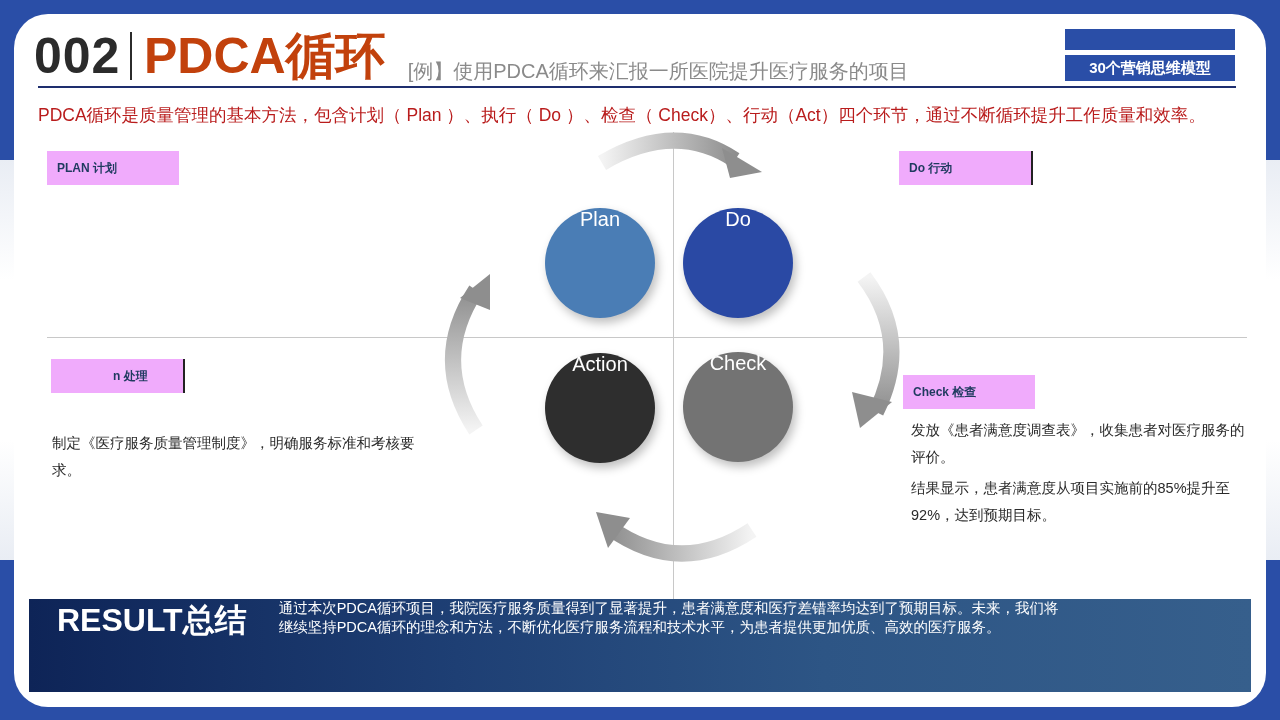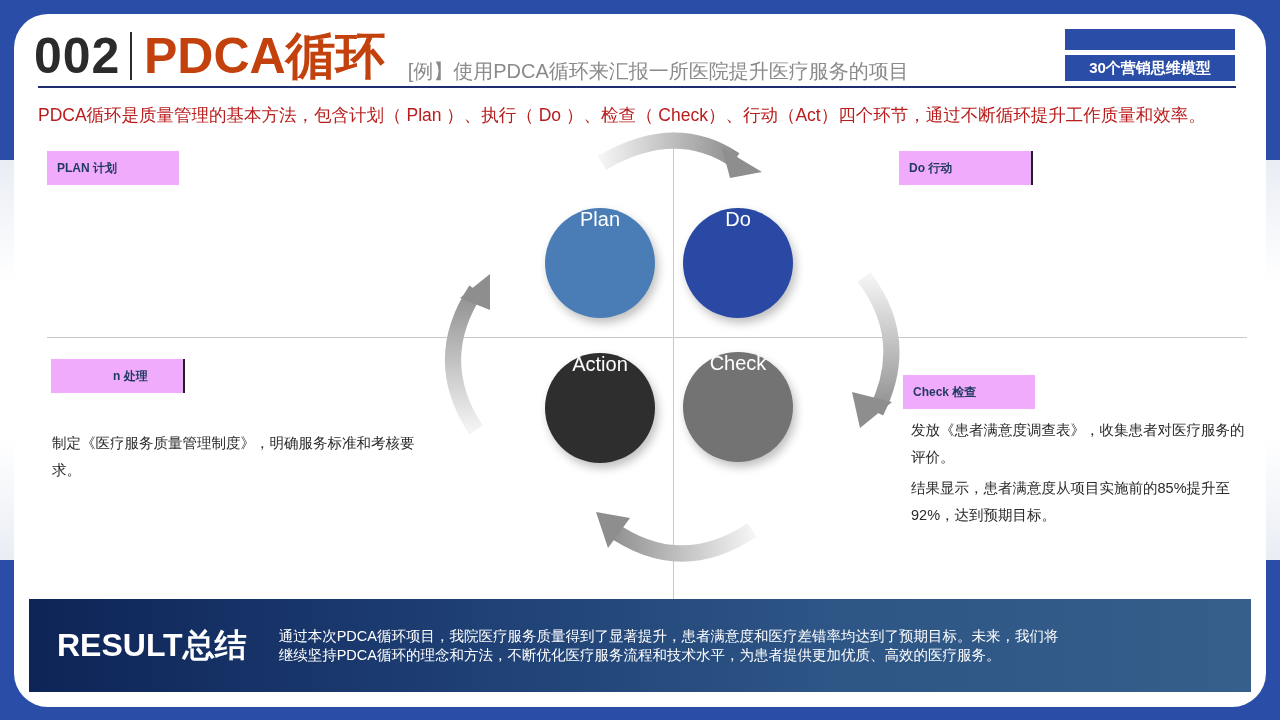--- a/index.html
+++ b/index.html
@@ -51,21 +51,21 @@
   .circle {
     position: absolute; width: 110px; height: 110px; border-radius: 50%;
     color: #fff; font-size: 20px; display: flex; justify-content: center;
     box-shadow: 3px 5px 10px rgba(0,0,0,0.25);
   }
   .arrows { position: absolute; left: 416px; top: 116px; width: 480px; height: 460px; }
 
   .result {
     position: absolute; left: 15px; top: 585px; width: 1222px; height: 93px;
     background: linear-gradient(90deg, #0e2457 0%, #1e3f74 35%, #2d5585 65%, #365f8c 100%);
-    display: flex; align-items: center;
+    display: flex; align-items: flex-start;
   }
   .result-title { color: #fff; font-size: 32px; font-weight: 700; margin-left: 28px; margin-right: 32px; white-space: nowrap; }
   .result-text { color: #fff; font-size: 14.5px; line-height: 19px; }
 </style>
 </head>
 <body>
 
 <div class="bg-strip-left"></div>
 <div class="bg-strip-right"></div>
 

